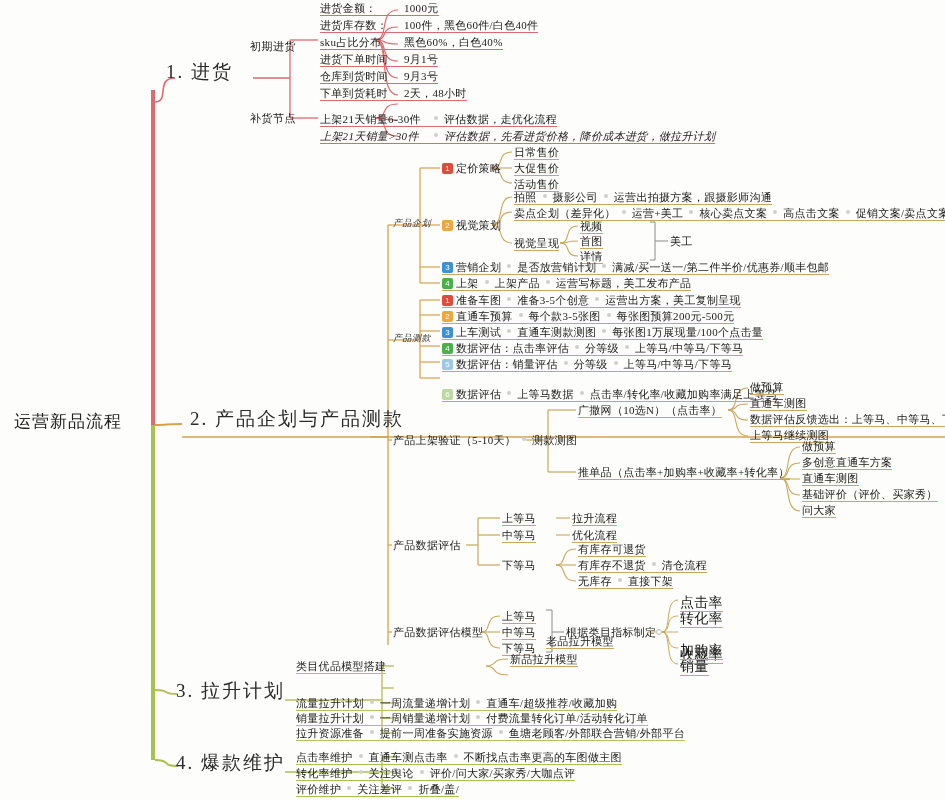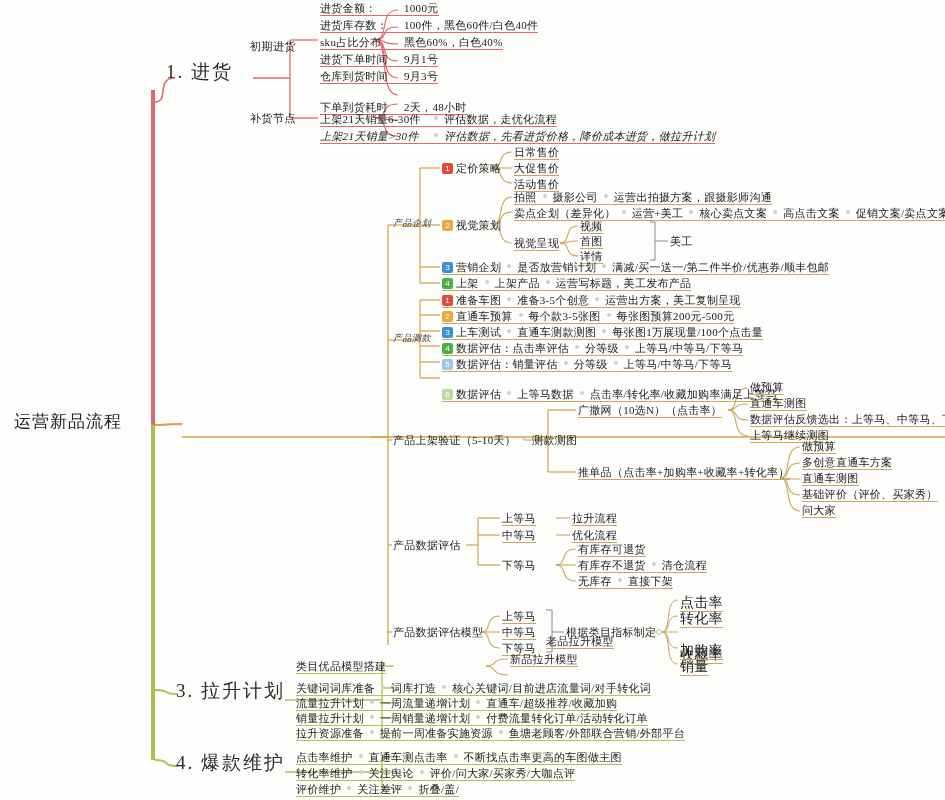--- a/index.html
+++ b/index.html
@@ -193,31 +193,32 @@
   </div>
   <div class="node leaf ul-red" style="left:320px;top:36px;">
     <span class="seg" style="display:inline-block;width:84px">sku占比分布</span><span class="seg">黑色60%，白色40%</span>
   </div>
   <div class="node leaf ul-red" style="left:320px;top:53px;">
     <span class="seg" style="display:inline-block;width:84px">进货下单时间</span><span class="seg">9月1号</span>
   </div>
   <div class="node leaf ul-red" style="left:320px;top:70px;">
     <span class="seg" style="display:inline-block;width:84px">仓库到货时间</span><span class="seg">9月3号</span>
   </div>
-  <div class="node leaf ul-red" style="left:320px;top:101px;">
+  <div class="node leaf ul-red" style="left:320px;top:87px;">
     <span class="seg" style="display:inline-block;width:84px">下单到货耗时</span><span class="seg">2天，48小时</span>
   </div>
 
   <div class="node leaf ul-red" style="left:320px;top:113px;">
     <span class="seg" style="display:inline-block;width:108px">上架21天销量6-30件</span><span class="dot"></span><span class="seg">评估数据，走优化流程</span>
   </div>
   <div class="node leaf ul-red" style="left:320px;top:130px;font-style:italic;">
     <span class="seg" style="display:inline-block;width:108px">上架21天销量&gt;30件</span><span class="dot"></span><span class="seg">评估数据，先看进货价格，降价成本进货，做拉升计划</span>
   </div>
 
+  <div class="node branch-title" style="left:190px;top:409px;">2. 产品企划与产品测款</div>
 
   <div class="node l2-italic" style="left:393px;top:219px;">产品企划</div>
   <div class="node l2-italic" style="left:393px;top:334px;">产品测款</div>
 
   <div class="node leaf ul-none" style="left:442px;top:162px;">
     <span class="badge" style="background:#e24b3c">1</span><span>定价策略</span>
   </div>
   <div class="node leaf ul-gold" style="left:514px;top:146px;">日常售价</div>
   <div class="node leaf ul-gold" style="left:514px;top:162px;">大促售价</div>
   <div class="node leaf ul-gold" style="left:514px;top:178px;">活动售价</div>
@@ -306,23 +307,20 @@
   <div class="node leaf sm ul-gold" style="left:680px;top:659px;">销量</div>
 
   <div class="node branch-title" style="left:176px;top:681px;">3. 拉升计划</div>
 
   <div class="node leaf ul-olive" style="left:296px;top:660px;">
     <span>类目优品模型搭建</span>
   </div>
   <div class="node leaf ul-gold" style="left:510px;top:653px;">新品拉升模型</div>
   <div class="node leaf ul-gold" style="left:510px;top:635px;margin-left:36px;">老品拉升模型</div>
 
-  <div class="node leaf ul-olive" style="left:296px;top:682px;">
-    <span>关键词词库准备</span><span class="dot"></span><span>词库打造</span><span class="dot"></span><span>核心关键词/目前进店流量词/对手转化词</span>
-  </div>
   <div class="node leaf ul-olive" style="left:296px;top:697px;">
     <span>流量拉升计划</span><span class="dot"></span><span>一周流量递增计划</span><span class="dot"></span><span>直通车/超级推荐/收藏加购</span>
   </div>
   <div class="node leaf ul-olive" style="left:296px;top:712px;">
     <span>销量拉升计划</span><span class="dot"></span><span>一周销量递增计划</span><span class="dot"></span><span>付费流量转化订单/活动转化订单</span>
   </div>
   <div class="node leaf ul-olive" style="left:296px;top:727px;">
     <span>拉升资源准备</span><span class="dot"></span><span>提前一周准备实施资源</span><span class="dot"></span><span>鱼塘老顾客/外部联合营销/外部平台</span>
   </div>
 

